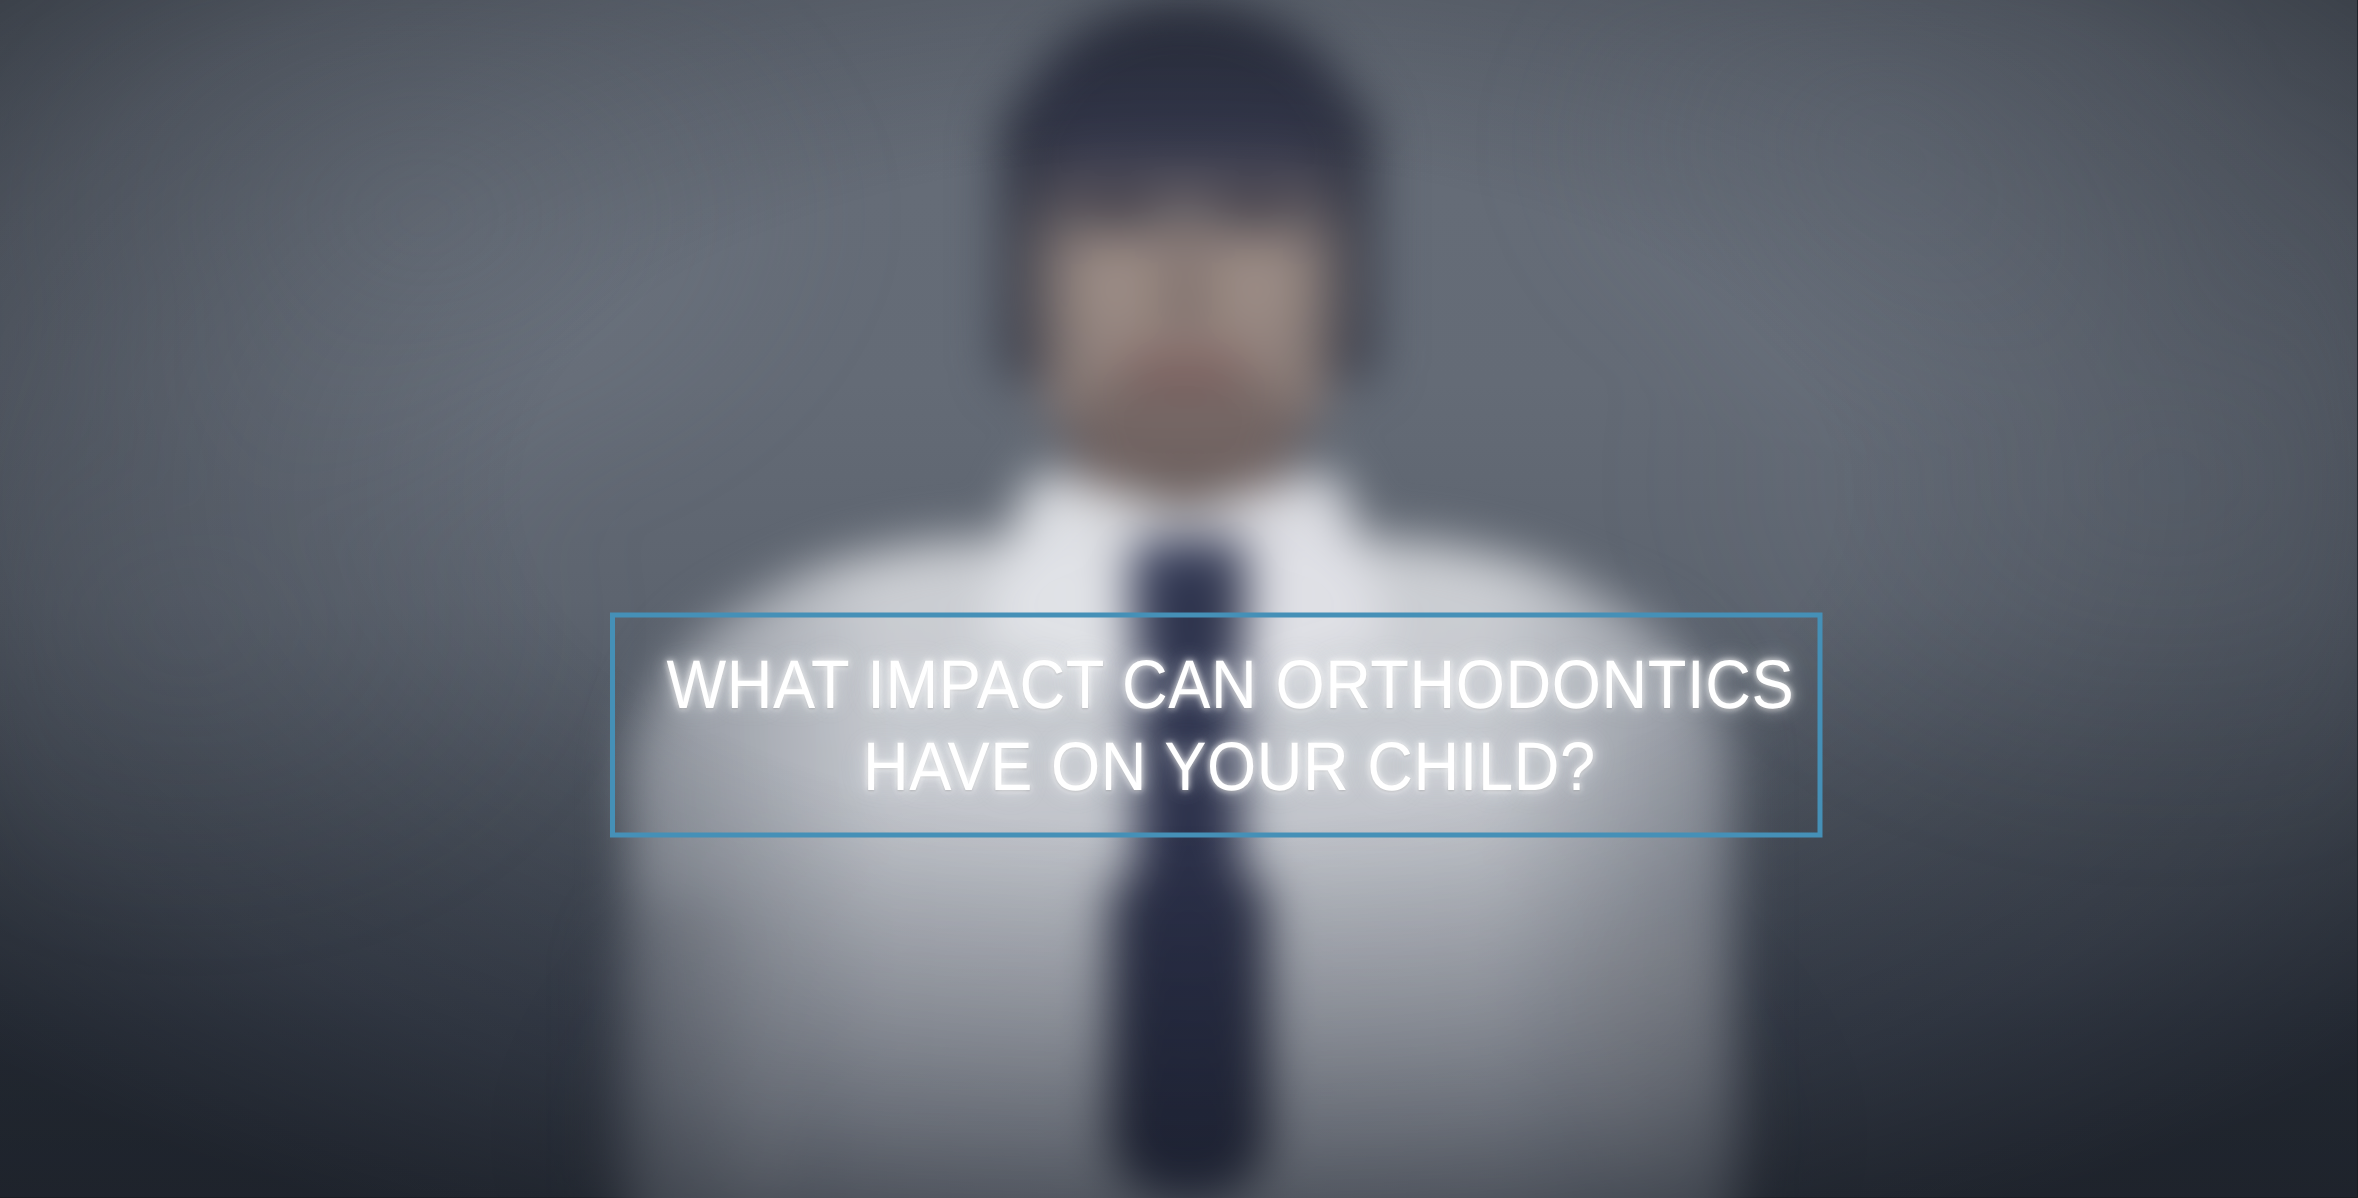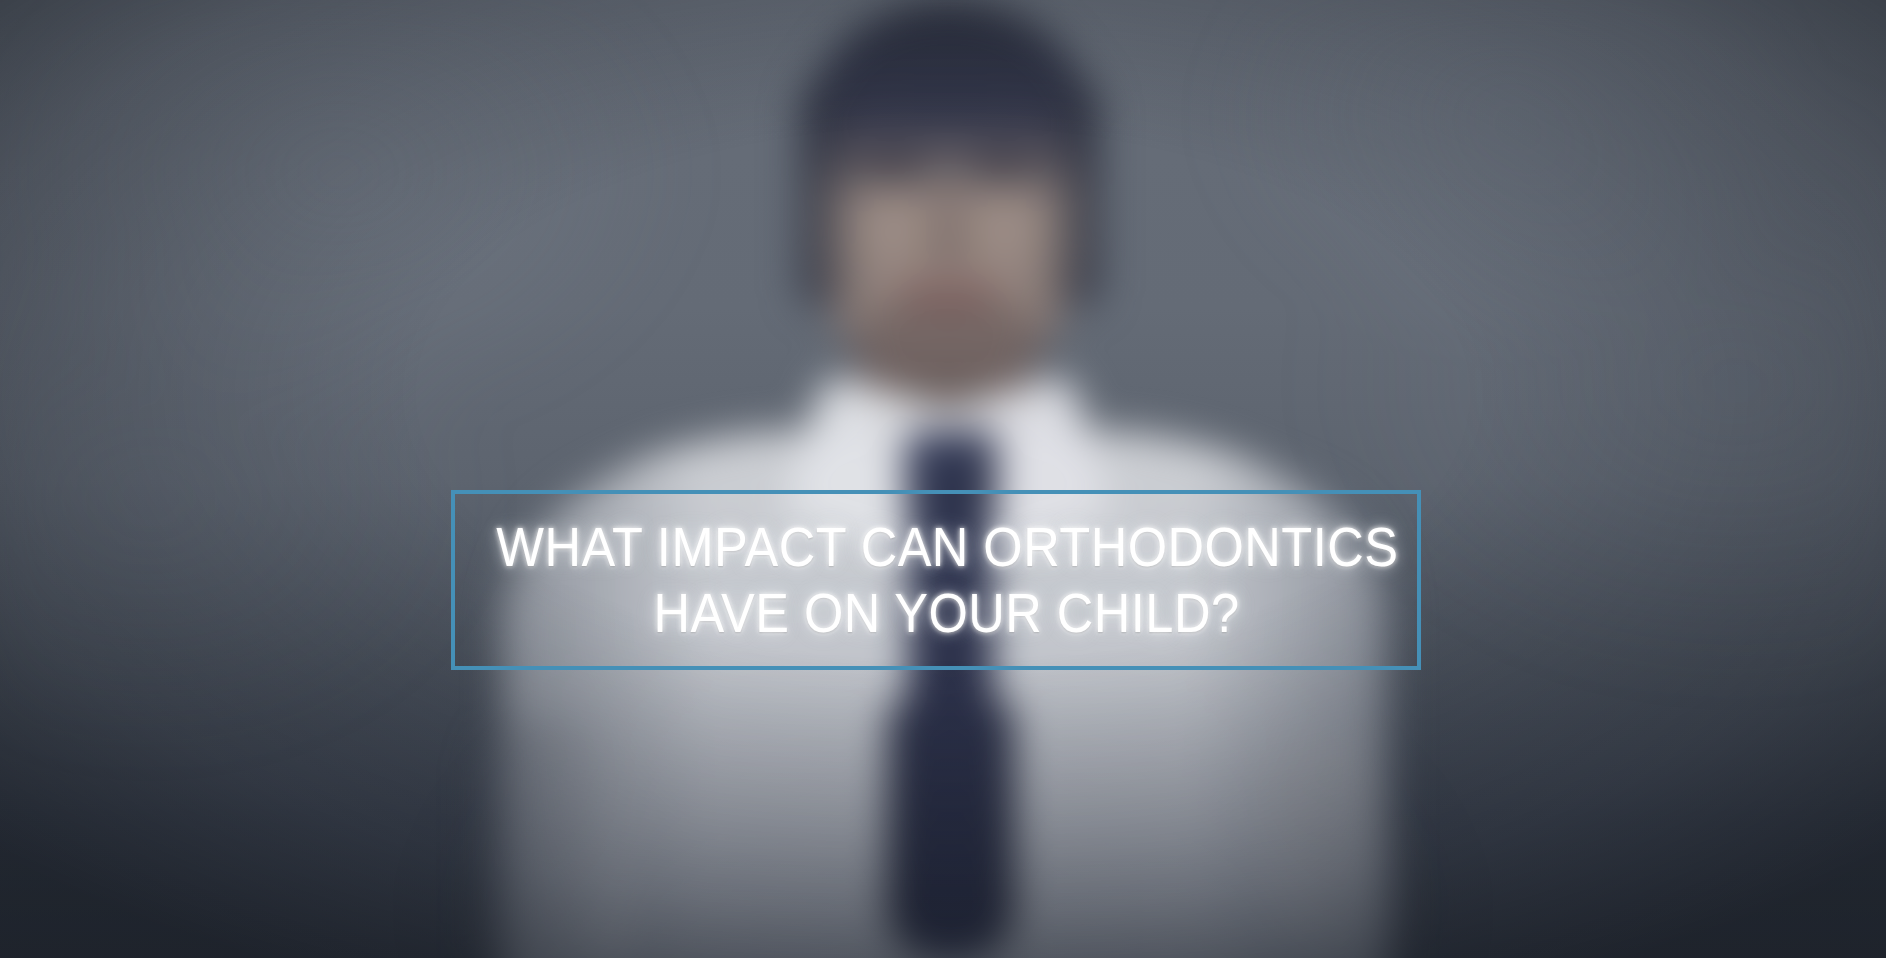--- a/index.html
+++ b/index.html
@@ -207,21 +207,21 @@
     position: absolute;
     left: 480px; top: 720px;
     width: 150px; height: 250px;
     background: linear-gradient(to right, rgba(84,90,102,0.45), rgba(170,174,182,0.30));
     border-radius: 50px 70px 20px 20px;
   }
 
   
   .caption-box {
     position: absolute;
-    left: 451px;
+    left: 488px;
     top: 490px;
     width: 970px;
     height: 180px;
     border: 4px solid #4590b7;
     box-sizing: border-box;
     display: flex;
     flex-direction: column;
     align-items: center;
     justify-content: center;
     text-align: center;

